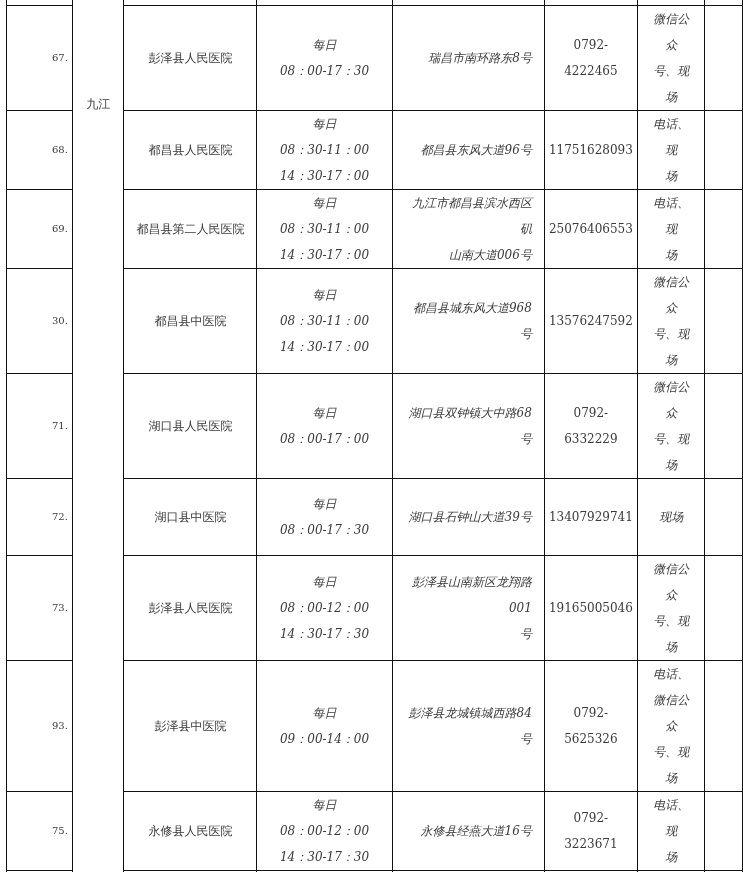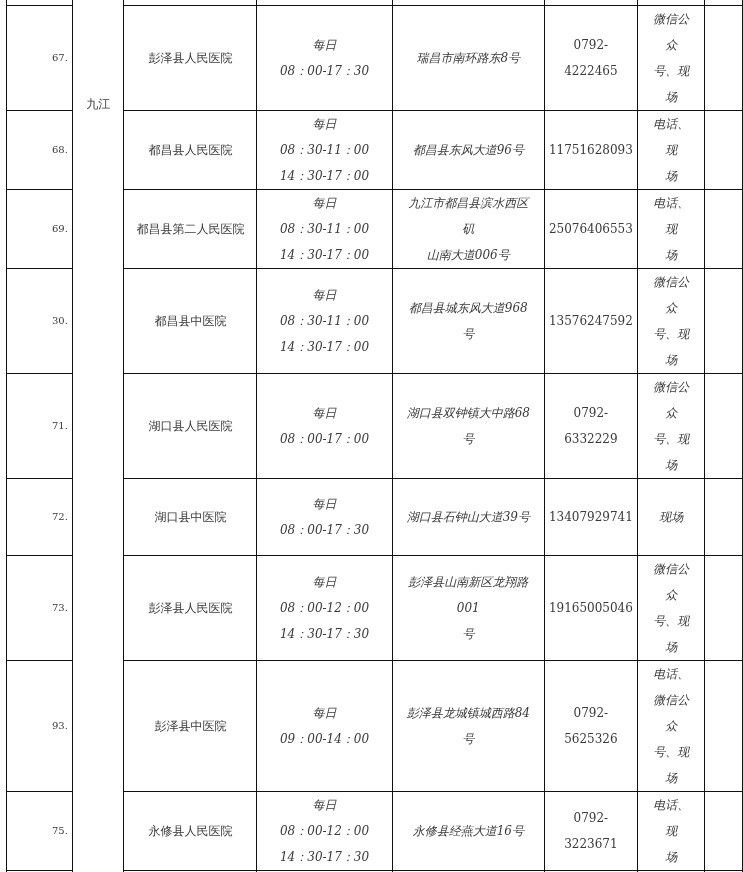--- a/index.html
+++ b/index.html
@@ -4,21 +4,21 @@
   <style>
     html, body { margin: 0; padding: 0; background: #ffffff; }
     body { width: 743px; height: 872px; overflow: hidden; position: relative;
            font-family: "DejaVu Serif", "Liberation Serif", serif; color: #333; }
     #tbl { position: absolute; left: 6px; top: -60px; border-collapse: collapse; table-layout: fixed; }
     #tbl td { border: 1.5px solid #111; text-align: center; vertical-align: middle;
               font-size: 12px; line-height: 26px; padding: 0 4px; color: #3a3a3a; }
     #tbl td.num { font-size: 10px; padding-left: 45px; }
     #tbl td.city { font-size: 12px; vertical-align: top; padding-top: 0; }
     #tbl td.method { font-size: 12px; line-height: 26px; padding: 0 10px; }
-    #tbl td.addr { padding: 0 12px; }
+    #tbl td.addr { padding: 0 12px; text-align: right; }
     .line { display: block; font-style: italic; }
     .city-text { position: relative; top: 150px; display: block; }
   </style>
 </head>
 <body>
 
 <table id="tbl">
   <colgroup>
     <col style="width:61px">
       <col style="width:52px">

